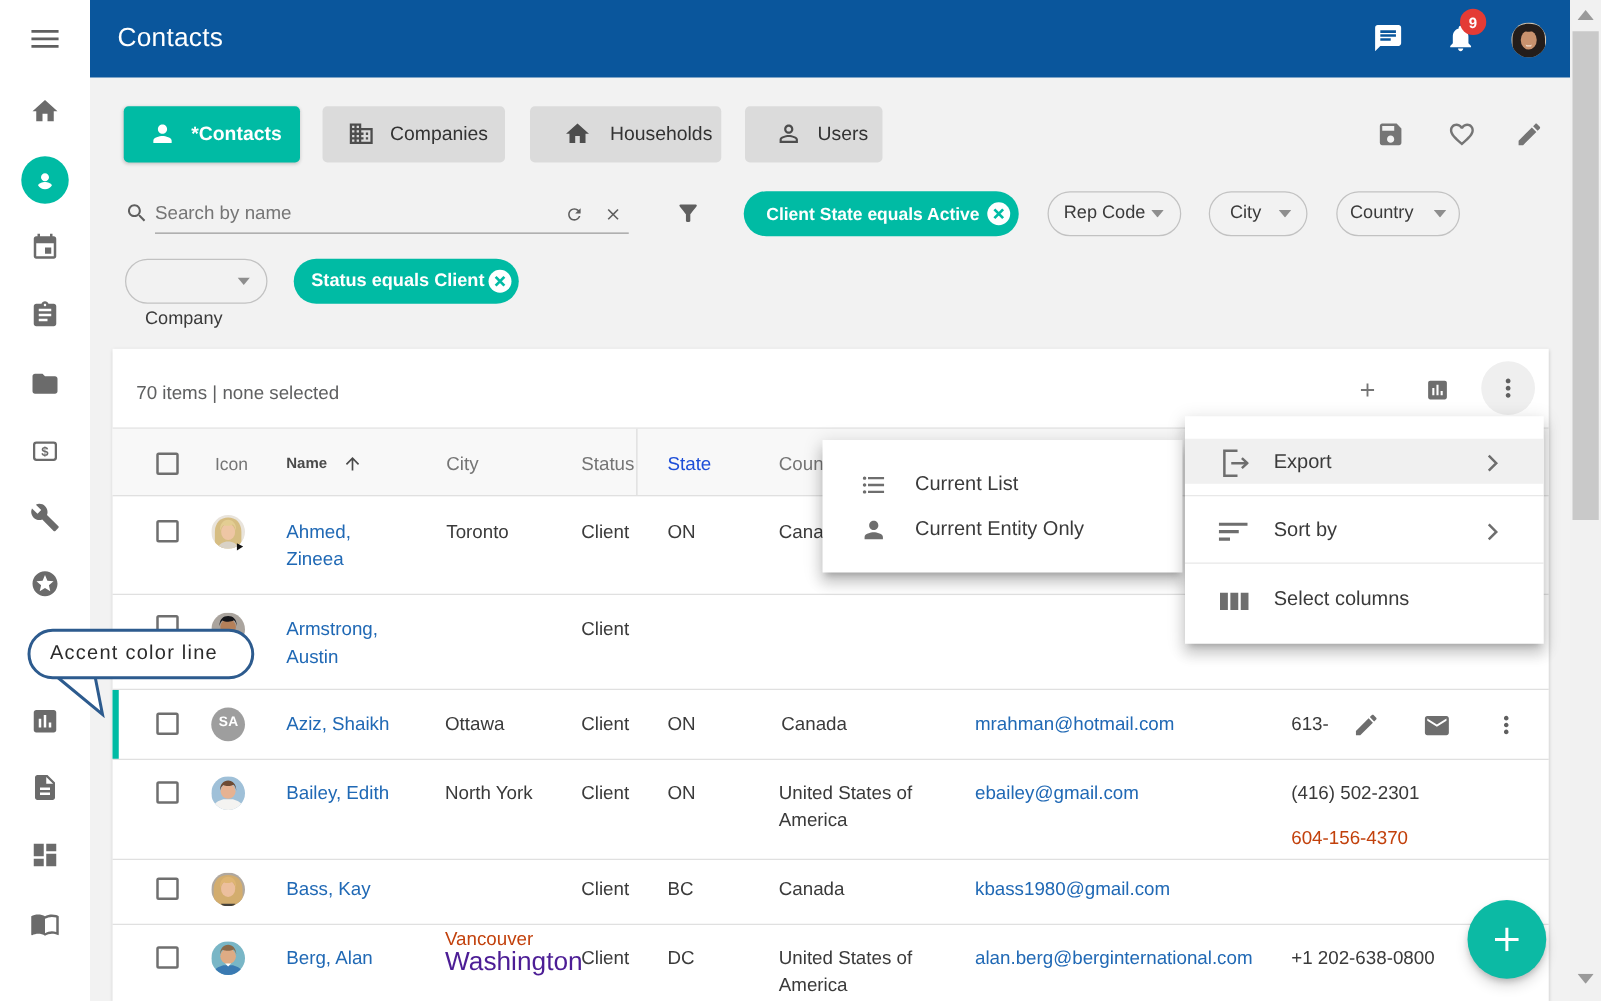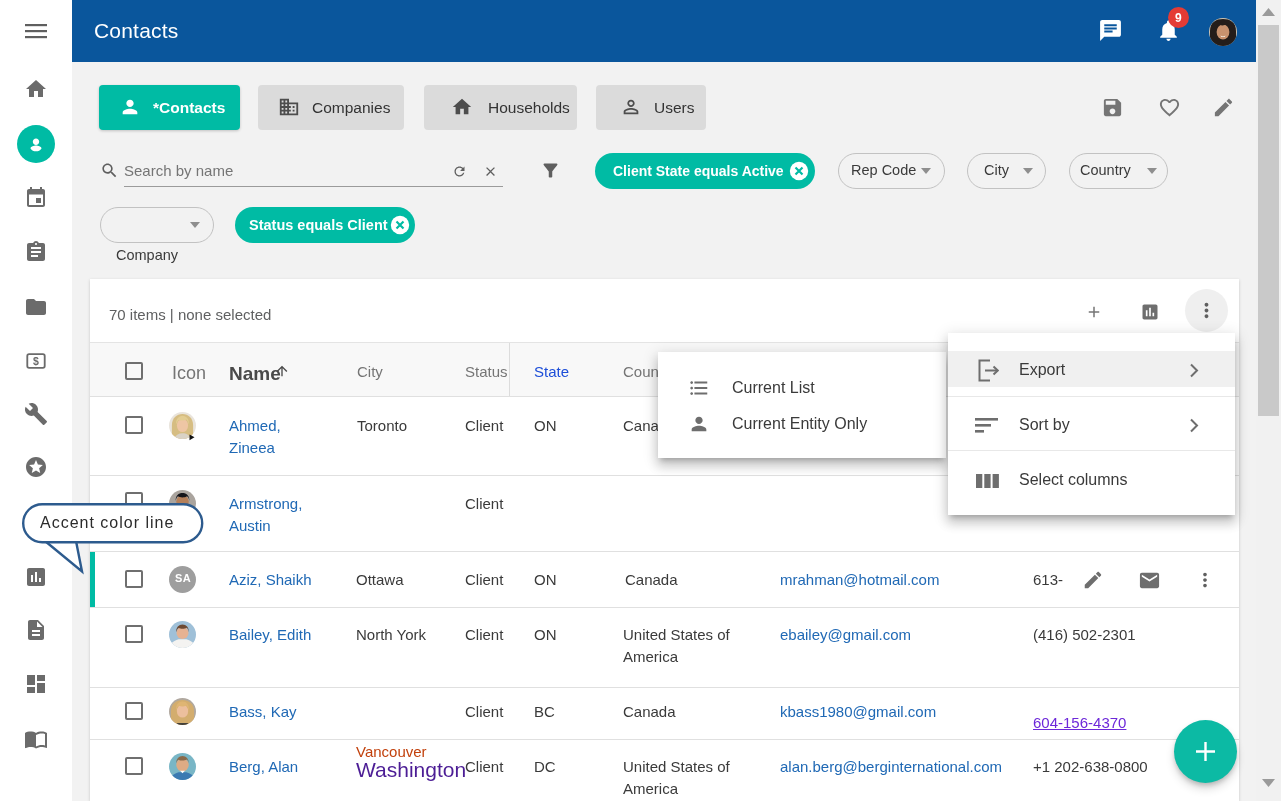--- a/index.html
+++ b/index.html
@@ -16,22 +16,22 @@
 <div class="abs" id="sidebar" style="left:0;top:0;width:72px;height:801px;background:#ffffff;"></div>
 
 <div class="abs" id="topbar" style="left:72px;top:0;width:1184px;height:62px;background:#0a569c;"></div>
 <div class="txt" style="left:94px;top:19px;font-size:21px;font-weight:normal;color:#ffffff;letter-spacing:0.2px;">Contacts</div>
 
 <div class="abs" id="card" style="left:90px;top:279px;width:1149px;height:522px;background:#ffffff;box-shadow:0 1px 3px rgba(0,0,0,0.18);"></div>
 <div class="txt" style="left:109px;top:306px;font-size:15px;color:#5f6061;">70 items | none selected</div>
 
 <div class="abs" style="left:90px;top:342px;width:1149px;height:55px;background:#f8f8f8;border-top:1px solid #e4e4e4;border-bottom:1px solid #e0e0e0;"></div>
 <div class="abs" style="left:509px;top:343px;width:1px;height:53px;background:#dcdcdc;"></div>
-<div class="txt" style="left:172px;top:363px;font-size:18px;color:#757575;">Icon</div>
-<div class="txt" style="left:229px;top:363px;font-size:19px;font-weight:bold;color:#4a4a4a;">Name</div>
+<div class="txt" style="left:172px;top:363px;font-size:14px;color:#757575;">Icon</div>
+<div class="txt" style="left:229px;top:363px;font-size:12px;font-weight:bold;color:#4a4a4a;">Name</div>
 <div class="txt" style="left:357px;top:363px;font-size:15px;color:#757575;">City</div>
 <div class="txt" style="left:465px;top:363px;font-size:15px;color:#757575;">Status</div>
 <div class="txt" style="left:534px;top:363px;font-size:15px;color:#1d4ed8;">State</div>
 <div class="txt" style="left:623px;top:363px;font-size:15px;color:#757575;">Country</div>
 <div class="txt" style="left:780px;top:363px;font-size:15px;color:#757575;">Email</div>
 <div class="txt" style="left:1033px;top:363px;font-size:15px;color:#757575;">Phone</div>
 
 <div class="abs" style="left:90px;top:475px;width:1149px;height:1px;background:#e0e0e0;"></div>
 <div class="abs" style="left:90px;top:551px;width:1149px;height:1px;background:#e0e0e0;"></div>
 <div class="abs" style="left:90px;top:607px;width:1149px;height:1px;background:#e0e0e0;"></div>
@@ -67,21 +67,21 @@
 <div class="txt" style="left:623px;top:648px;font-size:15px;color:#3a3a3a;">America</div>
 <div class="txt link" style="left:780px;top:626px;font-size:15px;">ebailey@gmail.com</div>
 <div class="txt" style="left:1033px;top:626px;font-size:15px;color:#3a3a3a;">(416) 502-2301</div>
 
 <div class="txt link" style="left:229px;top:703px;font-size:15px;">Bass, Kay</div>
 <div class="txt" style="left:356px;top:703px;font-size:15px;color:#c2410c;margin-top:40px;">Vancouver</div>
 <div class="txt" style="left:465px;top:703px;font-size:15px;color:#3a3a3a;">Client</div>
 <div class="txt" style="left:534px;top:703px;font-size:15px;color:#3a3a3a;">BC</div>
 <div class="txt" style="left:623px;top:703px;font-size:15px;color:#3a3a3a;">Canada</div>
 <div class="txt link" style="left:780px;top:703px;font-size:15px;">kbass1980@gmail.com</div>
-<div class="txt" style="left:1033px;top:714px;font-size:15px;color:#6d28d9;text-decoration:underline;">604-156-4370</div>
+<div class="txt" style="left:1033px;top:662px;font-size:15px;color:#c2410c;">604-156-4370</div>
 
 <div class="txt link" style="left:229px;top:758px;font-size:15px;">Berg, Alan</div>
 <div class="txt" style="left:356px;top:758px;font-size:21px;color:#4c1d95;">Washington</div>
 <div class="txt" style="left:465px;top:758px;font-size:15px;color:#3a3a3a;">Client</div>
 <div class="txt" style="left:534px;top:758px;font-size:15px;color:#3a3a3a;">DC</div>
 <div class="txt" style="left:623px;top:758px;font-size:15px;color:#3a3a3a;">United States of</div>
 <div class="txt" style="left:623px;top:780px;font-size:15px;color:#3a3a3a;">America</div>
 <div class="txt link" style="left:780px;top:758px;font-size:15px;">alan.berg@berginternational.com</div>
 <div class="txt" style="left:1033px;top:758px;font-size:15px;color:#3a3a3a;">+1 202-638-0800</div>
 

